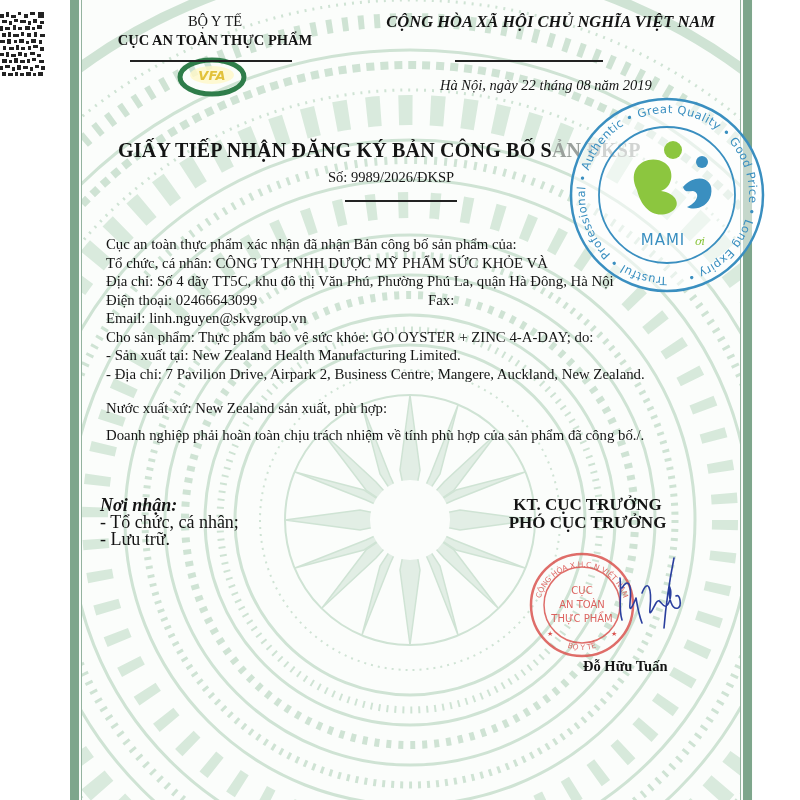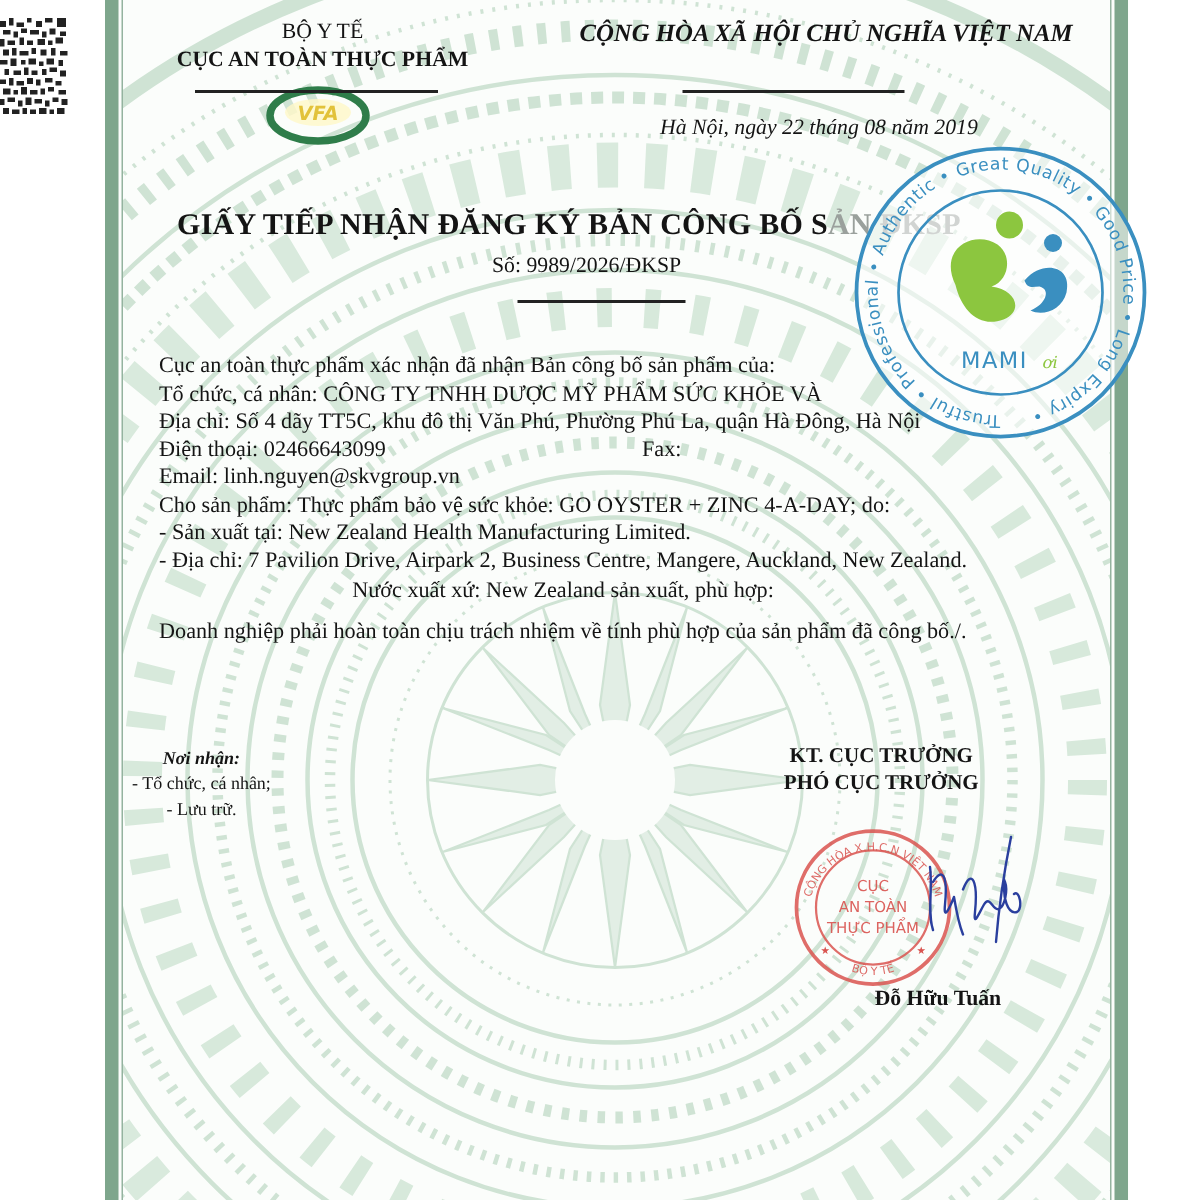--- a/index.html
+++ b/index.html
@@ -19,23 +19,23 @@
   .hdr-right{left:345px;top:12px;width:370px;text-align:right;font-style:italic;}
   .hdr-right .l1{font-weight:bold;font-size:16.5px;line-height:20px;}
   .hdr-right .l2{font-weight:bold;font-size:13.5px;line-height:20px;}
   .date{left:404px;top:77px;font-style:italic;font-size:14.5px;margin-left:36px;}
   .title{left:118px;top:139px;font-weight:bold;font-size:20px;letter-spacing:0.2px;}
   .title .faded{color:#9aa09c;}
   .docno{left:328px;top:169px;font-size:14.5px;}
   .body{left:106px;top:235px;font-size:14.8px;line-height:18.5px;}
   .body div{white-space:nowrap;}
   .gap{height:4px;}
-  .recv{left:88px;top:497px;font-size:12px;line-height:17px;text-align:center;}
+  .recv{left:100px;top:497px;font-size:18px;line-height:17px;}
   .recv .t{font-weight:bold;font-style:italic;}
-  .sign-title{left:505px;top:496px;width:165px;text-align:center;font-weight:bold;font-size:14px;line-height:18px;}
+  .sign-title{left:505px;top:496px;width:165px;text-align:center;font-weight:bold;font-size:17px;line-height:18px;}
   .signer{left:535px;top:658px;font-weight:bold;font-size:14.5px;margin-left:48px;}
   .stamp-red{position:absolute;left:527px;top:550px;width:110px;height:110px;}
   .signature{position:absolute;left:612px;top:548px;width:80px;height:90px;}
   .mami{position:absolute;left:565px;top:95px;width:205px;height:200px;}
   .vfa{position:absolute;left:170px;top:55px;width:85px;height:42px;}
 </style>
 </head>
 <body>
 
 <svg class="qr" viewBox="0 0 46 70">
@@ -197,21 +197,21 @@
 
 <div class="abs body">
   <div>Cục an toàn thực phẩm xác nhận đã nhận Bản công bố sản phẩm của:</div>
   <div>Tổ chức, cá nhân: CÔNG TY TNHH DƯỢC MỸ PHẨM SỨC KHỎE VÀ</div>
   <div>Địa chỉ: Số 4 dãy TT5C, khu đô thị Văn Phú, Phường Phú La, quận Hà Đông, Hà Nội</div>
   <div><span style="display:inline-block;width:322px;">Điện thoại: 02466643099</span><span>Fax:</span></div>
   <div>Email: linh.nguyen@skvgroup.vn</div>
   <div>Cho sản phẩm: Thực phẩm bảo vệ sức khỏe: GO OYSTER + ZINC 4-A-DAY; do:</div>
   <div>- Sản xuất tại: New Zealand Health Manufacturing Limited.</div>
   <div>- Địa chỉ: 7 Pavilion Drive, Airpark 2, Business Centre, Mangere, Auckland, New Zealand.</div>
-  <div style="margin-top:2px;text-align:center;">Nước xuất xứ: New Zealand sản xuất, phù hợp:</div>
+  <div style="margin-top:16px;">Nước xuất xứ: New Zealand sản xuất, phù hợp:</div>
   <div class="gap"></div>
   <div class="gap"></div>
   <div>Doanh nghiệp phải hoàn toàn chịu trách nhiệm về tính phù hợp của sản phẩm đã công bố./.</div>
 </div>
 
 <div class="abs recv">
   <div class="t">Nơi nhận:</div>
   <div>- Tổ chức, cá nhân;</div>
   <div>- Lưu trữ.</div>
 </div>

